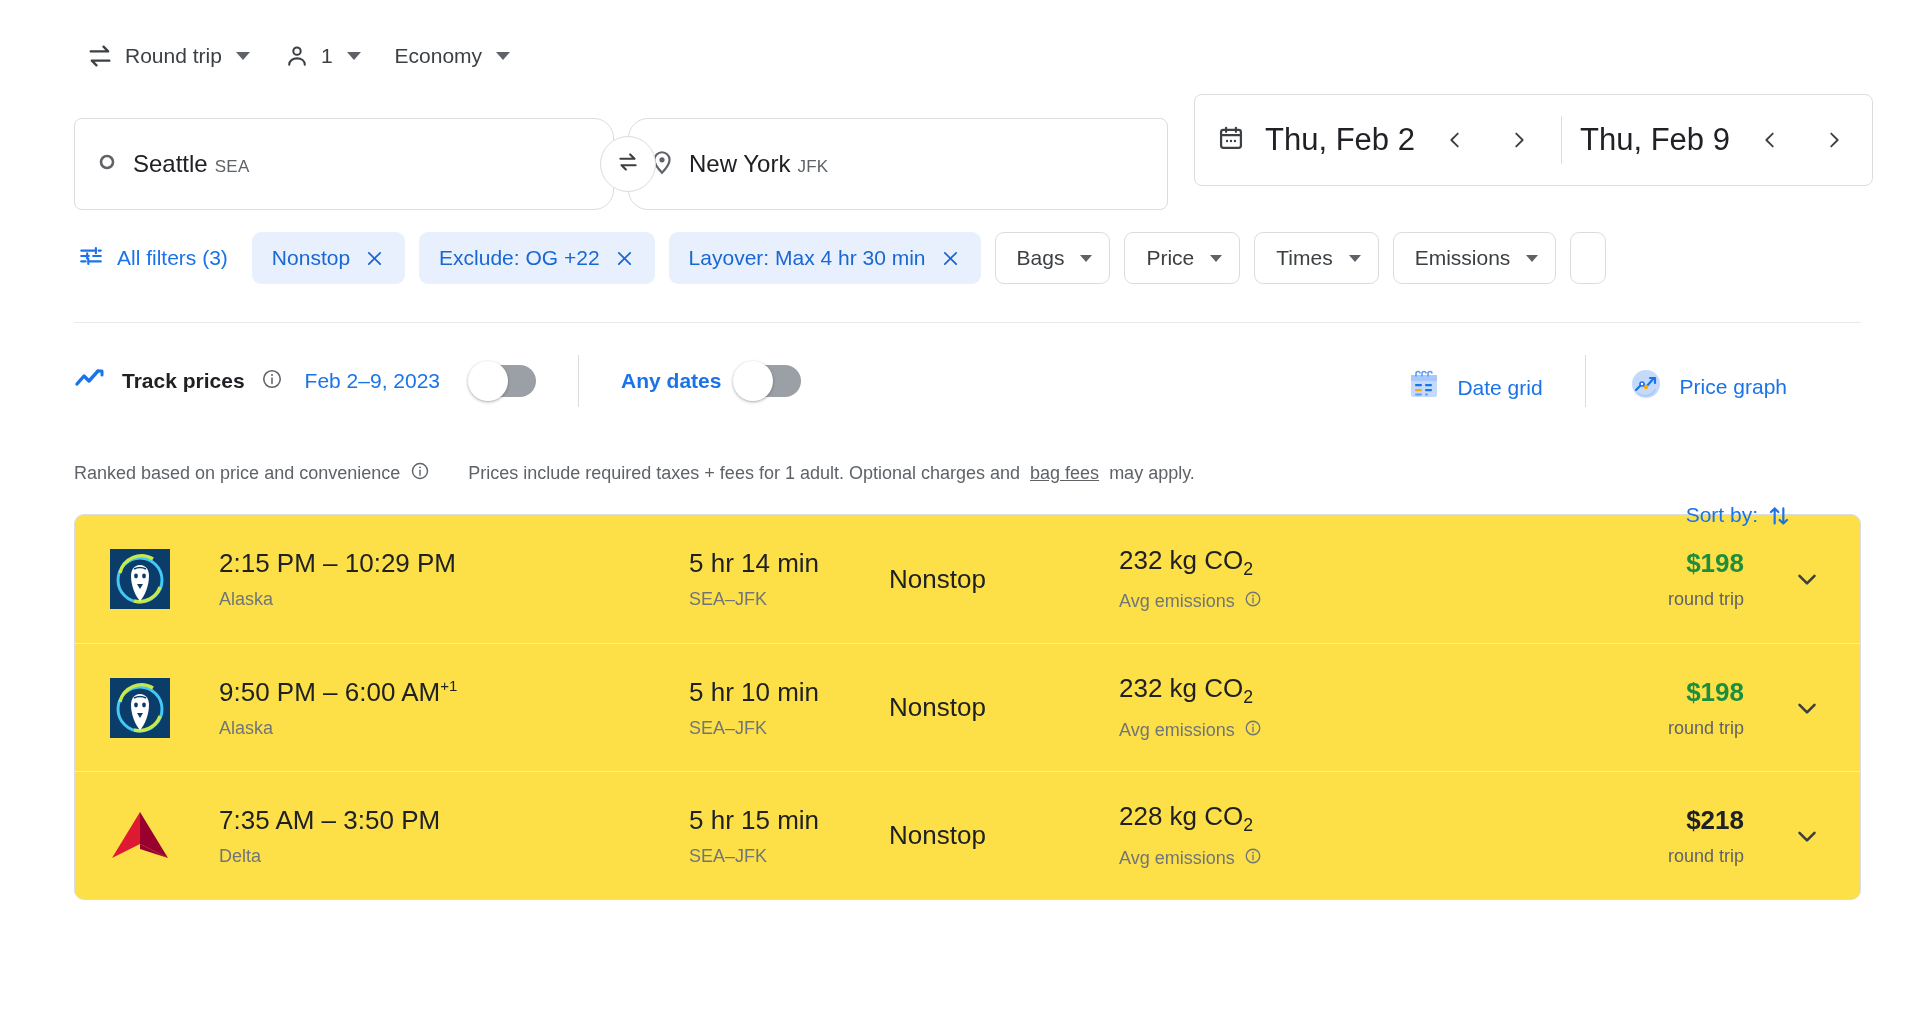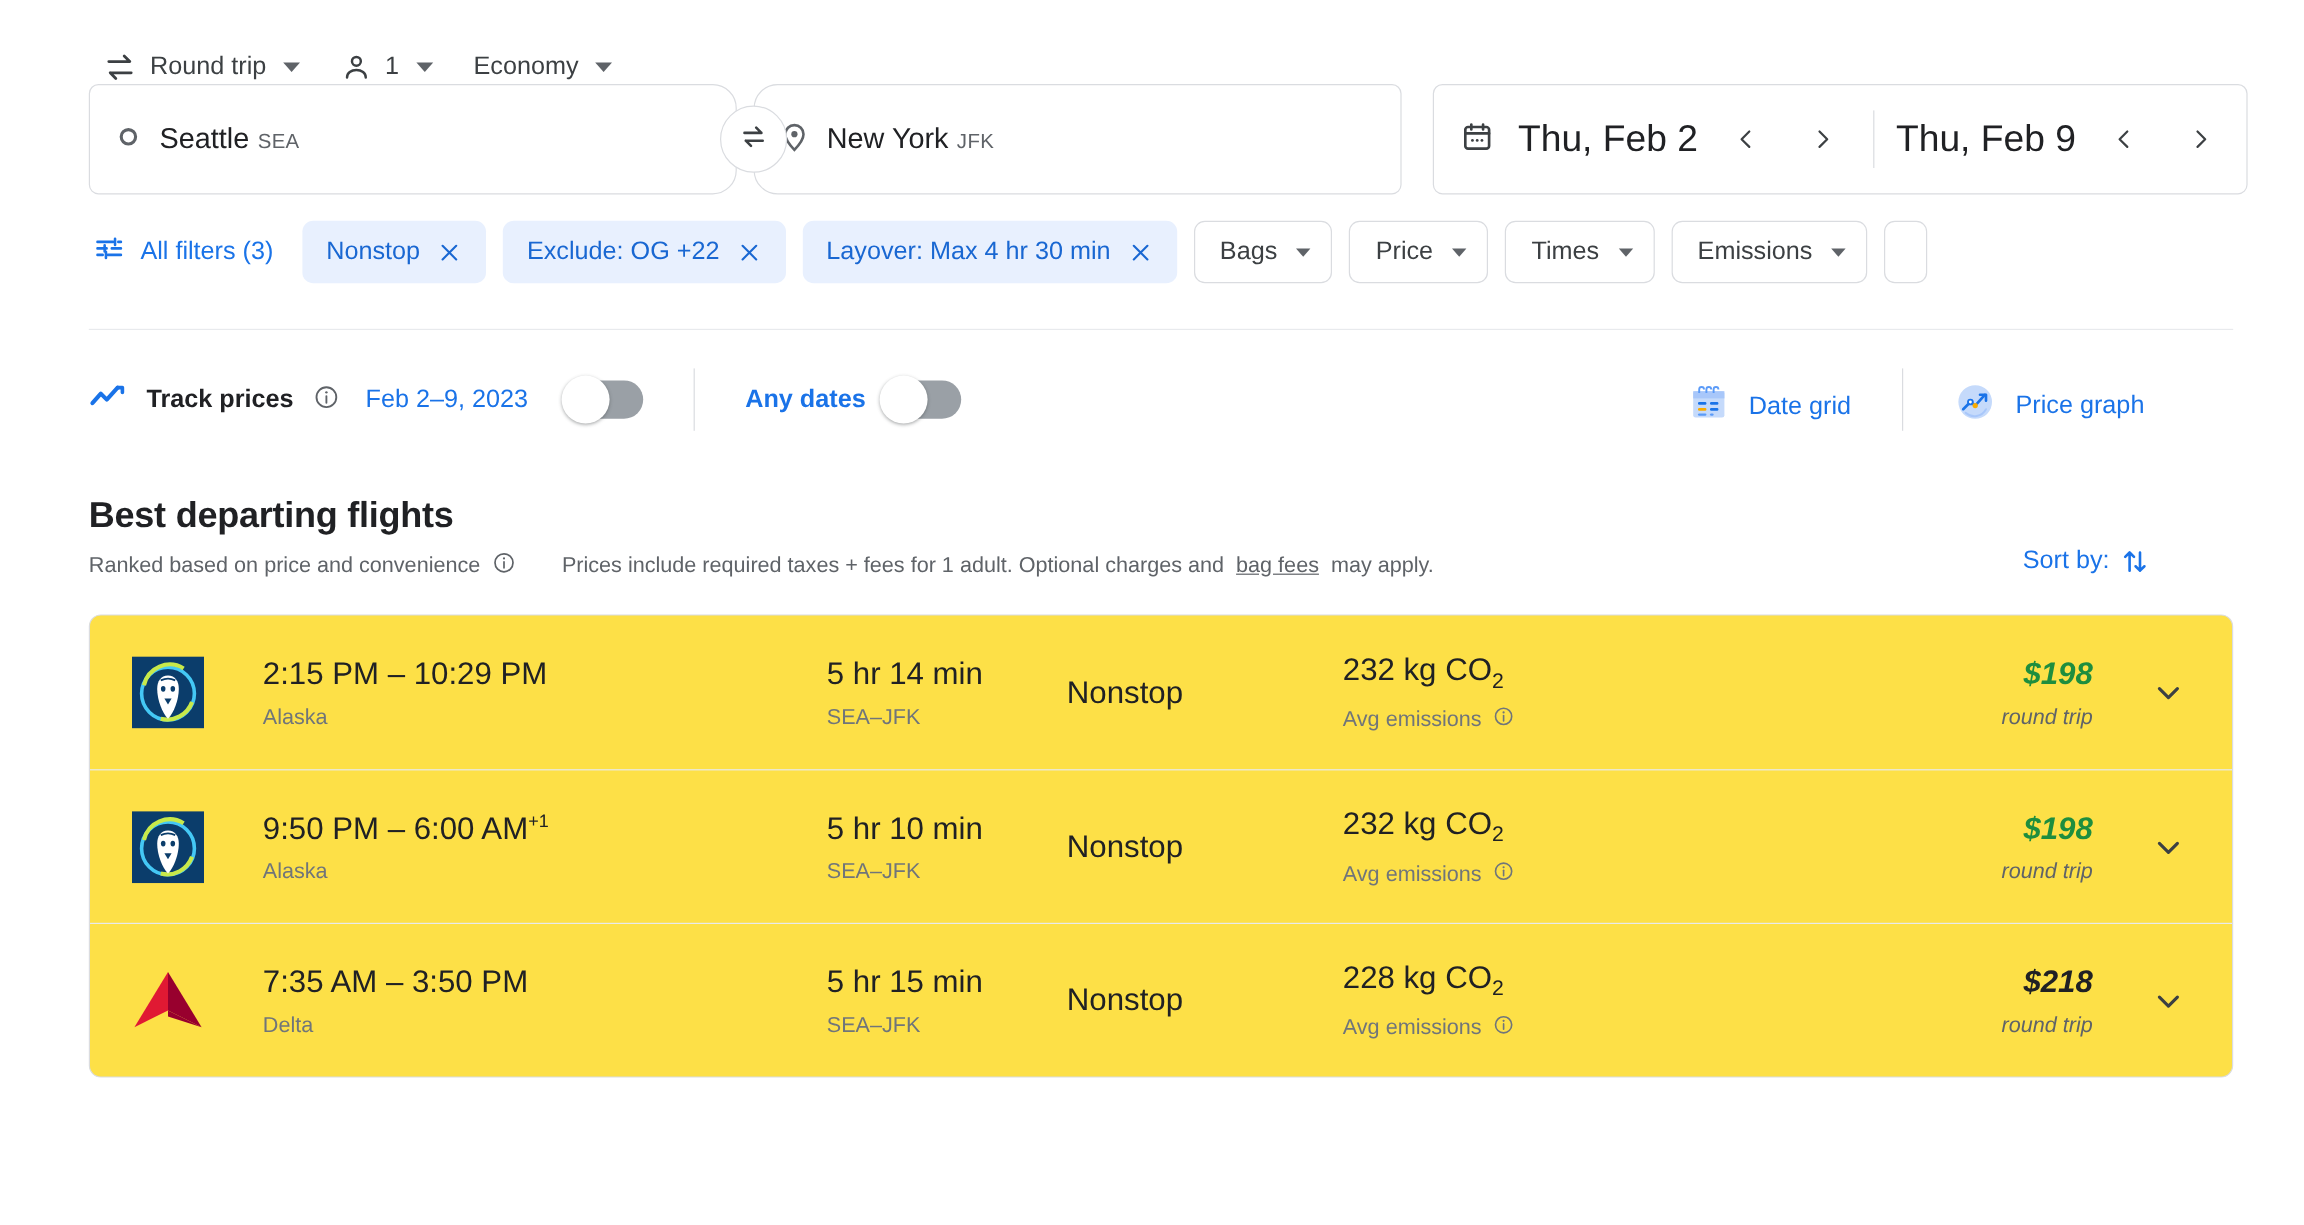--- a/index.html
+++ b/index.html
@@ -21,21 +21,21 @@
   }
   .opt .glyph { display: flex; align-items: center; justify-content: center; }
   .caret {
     width: 0; height: 0; margin-left: 3px;
     border-left: 7px solid transparent; border-right: 7px solid transparent;
     border-top: 8px solid #5f6368;
   }
 
   
   .search-row { position: relative; display: flex; align-items: center; gap: 0; margin-top: 14px; }
-  .field-group { display: flex; align-items: center; position: relative; }
+  .field-group { display: flex; align-items: center; position: relative; margin-top: 48px; }
   .field {
     display: flex; align-items: center; gap: 14px;
     height: 92px; border: 1px solid #dadce0; border-radius: 8px;
     background: #fff; padding: 0 20px; cursor: text;
   }
   .field.origin { width: 540px; border-top-right-radius: 20px; border-bottom-right-radius: 20px; }
   .field.dest   { width: 540px; margin-left: 14px; border-top-left-radius: 20px; border-bottom-left-radius: 20px; }
   .field-text { font-size: 24px; color: #202124; white-space: nowrap; }
   .field-text .code { font-size: 17px; color: #5f6368; margin-left: 7px; letter-spacing: .3px; }
   .swap-btn {
@@ -120,21 +120,21 @@
   .flight-row {
     display: flex; align-items: center; height: 128px;
     padding: 0 30px 0 34px; cursor: pointer; position: relative;
   }
   .flight-row + .flight-row { border-top: 1px solid #e8eaed; }
   .logo { width: 62px; height: 62px; flex: 0 0 62px; display: flex; align-items: center; justify-content: center; }
   .col-times { width: 470px; margin-left: 48px; }
   .col-dur   { width: 200px; }
   .col-stops { width: 230px; }
   .col-emis  { width: 330px; }
-  .col-price { flex: 1; text-align: right; padding-right: 40px; font-style: italic; }
+  .col-price { flex: 1; text-align: right; padding-right: 40px; }
   .primary { font-size: 26px; color: #202124; white-space: nowrap; }
   .secondary { font-size: 18px; color: #70757a; margin-top: 10px; display: flex; align-items: center; gap: 9px; }
   .sup { font-size: 15px; vertical-align: super; }
   .price { font-size: 26px; font-weight: bold; }
   .price.cheap { color: #1e8e3e; }
   .price.normal { color: #202124; }
   .price-sub { font-size: 18px; color: #5f6368; margin-top: 10px; }
   .chev { width: 46px; display: flex; align-items: center; justify-content: center; }
   sub { font-size: .68em; }
 </style>
@@ -367,21 +367,20 @@
             <circle cx="18" cy="21" r="2.2" fill="#f9ab00"></circle>
             <path d="M10 27a11 11 0 0 0 17-3" stroke="#a8c7fa" stroke-width="1.6" fill="none" stroke-linecap="round"></path>
           </svg>
         </span>
         <span>Price graph</span>
       </div>
     </div>
   </div>
 
   <div class="results-head">
-    <div class="results-title">Best departing flights</div>
     <div class="results-sub">
       <span>Ranked based on price and convenience</span>
       <span class="glyph">
         <svg width="20" height="20" viewBox="0 0 24 24" fill="none" stroke="#5f6368" stroke-width="1.7">
           <circle cx="12" cy="12" r="9"></circle>
             <path d="M12 11v6" stroke-linecap="round"></path>
             <circle cx="12" cy="7.6" r="1.1" fill="#5f6368" stroke="none"></circle>
         </svg>
       </span>
       <span class="gap"></span>

